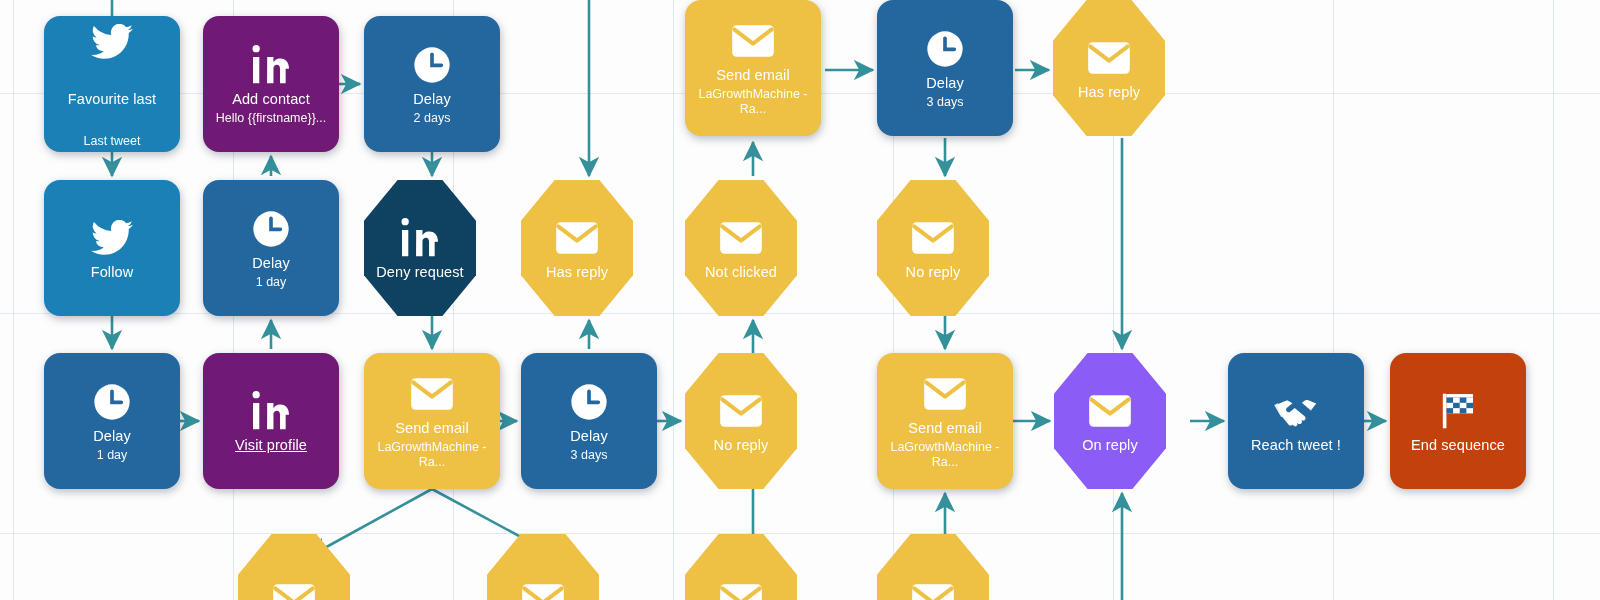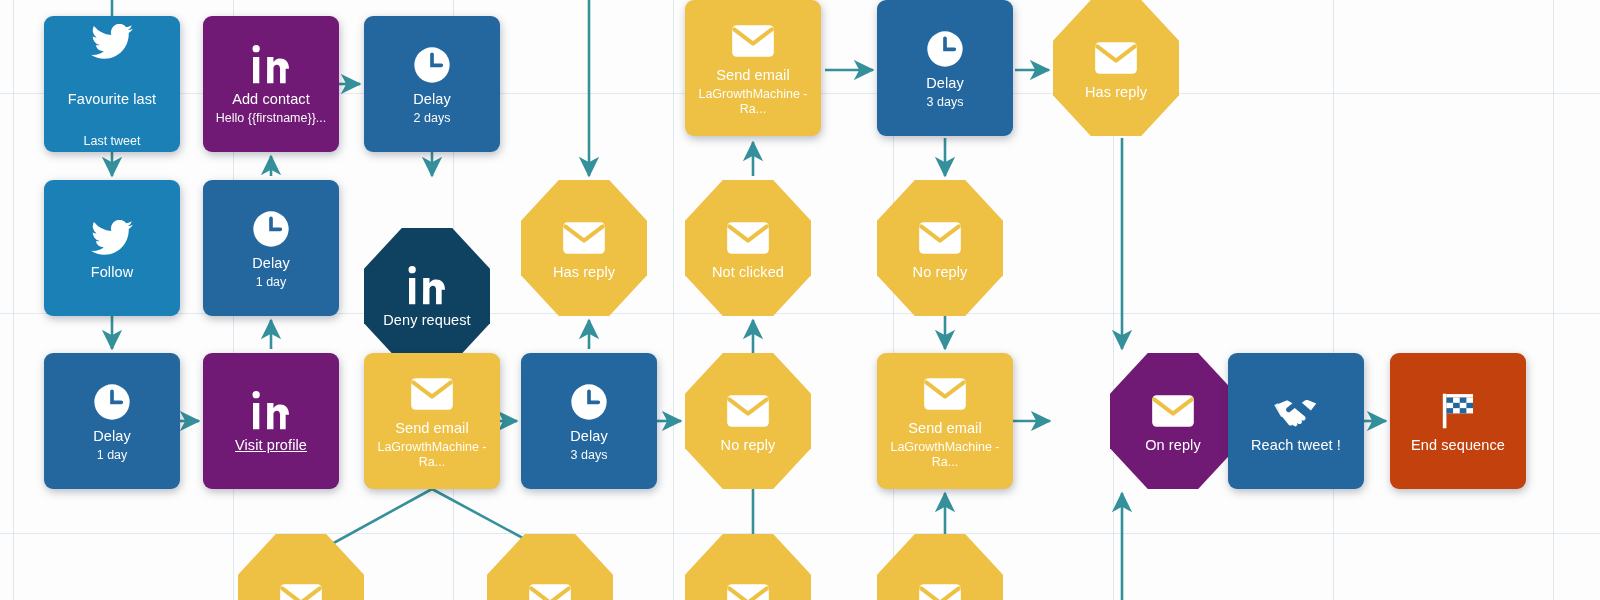--- a/index.html
+++ b/index.html
@@ -29,24 +29,24 @@
 
   
   .node{
     position:absolute;
     display:flex;flex-direction:column;align-items:center;justify-content:center;
     color:#ffffff;text-align:center;
     box-sizing:border-box;
     filter:drop-shadow(1px 3px 4px rgba(30,40,60,.30));
   }
   .node.box{
-    width:136px;height:136px;border-radius:9px;
+    width:136px;height:136px;border-radius:16px;
   }
   .node.oct{
-    width:126px;height:136px;border-radius:0;
+    width:112px;height:136px;border-radius:0;
     clip-path:polygon(30% 0%,70% 0%,100% 30%,100% 70%,70% 100%,30% 100%,0% 70%,0% 30%);
   }
   .node .ico{
     display:flex;align-items:center;justify-content:center;
     height:44px;margin-bottom:4px;
   }
   .node .ico svg{display:block;}
   .node .title{
     font-size:14.5px;line-height:17px;font-weight:400;letter-spacing:.1px;
     padding:0 6px;
@@ -197,21 +197,21 @@
       <div class="node box" style="left: 203px; top: 180px; background: rgb(36, 103, 158);">
         <div class="ico">
           <svg width="40" height="40" viewBox="0 0 24 24">
             <circle cx="12" cy="12" r="10.6" fill="white"></circle>
             <path d="M12 5.6v6.6h5.6" stroke="#24679e" stroke-width="2.2" stroke-linecap="round" fill="none"></path>
           </svg>
         </div>
         <div class="title">Delay</div>
         <div class="sub">1 day</div>
       </div>
-      <div class="node oct" style="left: 364px; top: 180px; background: rgb(15, 65, 96); margin-top: 48px;">
+      <div class="node oct" style="left: 364px; top: 180px; background: rgb(15, 65, 96);">
         <div class="ico">
           <svg width="42" height="40" viewBox="0 0 24 24">
             <path fill="white" d="M4.98 7.2H1.2V23h3.78V7.2zM3.1 0A2.2 2.2 0 1 0 3.1 4.4 2.2 2.2 0 0 0 3.1 0zM22.8 14.3c0-4.2-2.24-6.16-5.23-6.16-2.41 0-3.49 1.33-4.09 2.26V7.2H9.7c.05 1.07 0 15.8 0 15.8h3.78v-8.82c0-.34.02-.68.12-.92.27-.68.89-1.38 1.93-1.38 1.36 0 1.9 1.04 1.9 2.56V23h3.37v-8.7z"></path>
           </svg>
         </div>
         <div class="title">Deny request</div>
       </div>
       <div class="node oct" style="left: 521px; top: 180px; background: rgb(238, 192, 67);">
         <div class="ico">
           <svg width="44" height="34" viewBox="0 0 26 20">
@@ -289,21 +289,21 @@
       <div class="node box" style="left: 877px; top: 353px; background: rgb(238, 192, 67);">
         <div class="ico">
           <svg width="44" height="34" viewBox="0 0 26 20">
             <rect x="0.7" y="0.7" width="24.6" height="18.6" rx="2.6" fill="white"></rect>
             <path d="M1.9 3.2 L13 11.6 L24.1 3.2" stroke="#eec043" stroke-width="2.4" fill="none" stroke-linecap="round" stroke-linejoin="round"></path>
           </svg>
         </div>
         <div class="title">Send email</div>
         <div class="sub">LaGrowthMachine - Ra...</div>
       </div>
-      <div class="node oct" style="left: 1110px; top: 353px; background: #701a75;">
+      <div class="node oct" style="left: 1054px; top: 353px; background: #8b5cf6;">
         <div class="ico">
           <svg width="44" height="34" viewBox="0 0 26 20">
             <rect x="0.7" y="0.7" width="24.6" height="18.6" rx="2.6" fill="white"></rect>
             <path d="M1.9 3.2 L13 11.6 L24.1 3.2" stroke="#eec043" stroke-width="2.4" fill="none" stroke-linecap="round" stroke-linejoin="round"></path>
           </svg>
         </div>
         <div class="title">On reply</div>
       </div>
       <div class="node box" style="left: 1228px; top: 353px; background: rgb(36, 103, 158);">
         <div class="ico">

